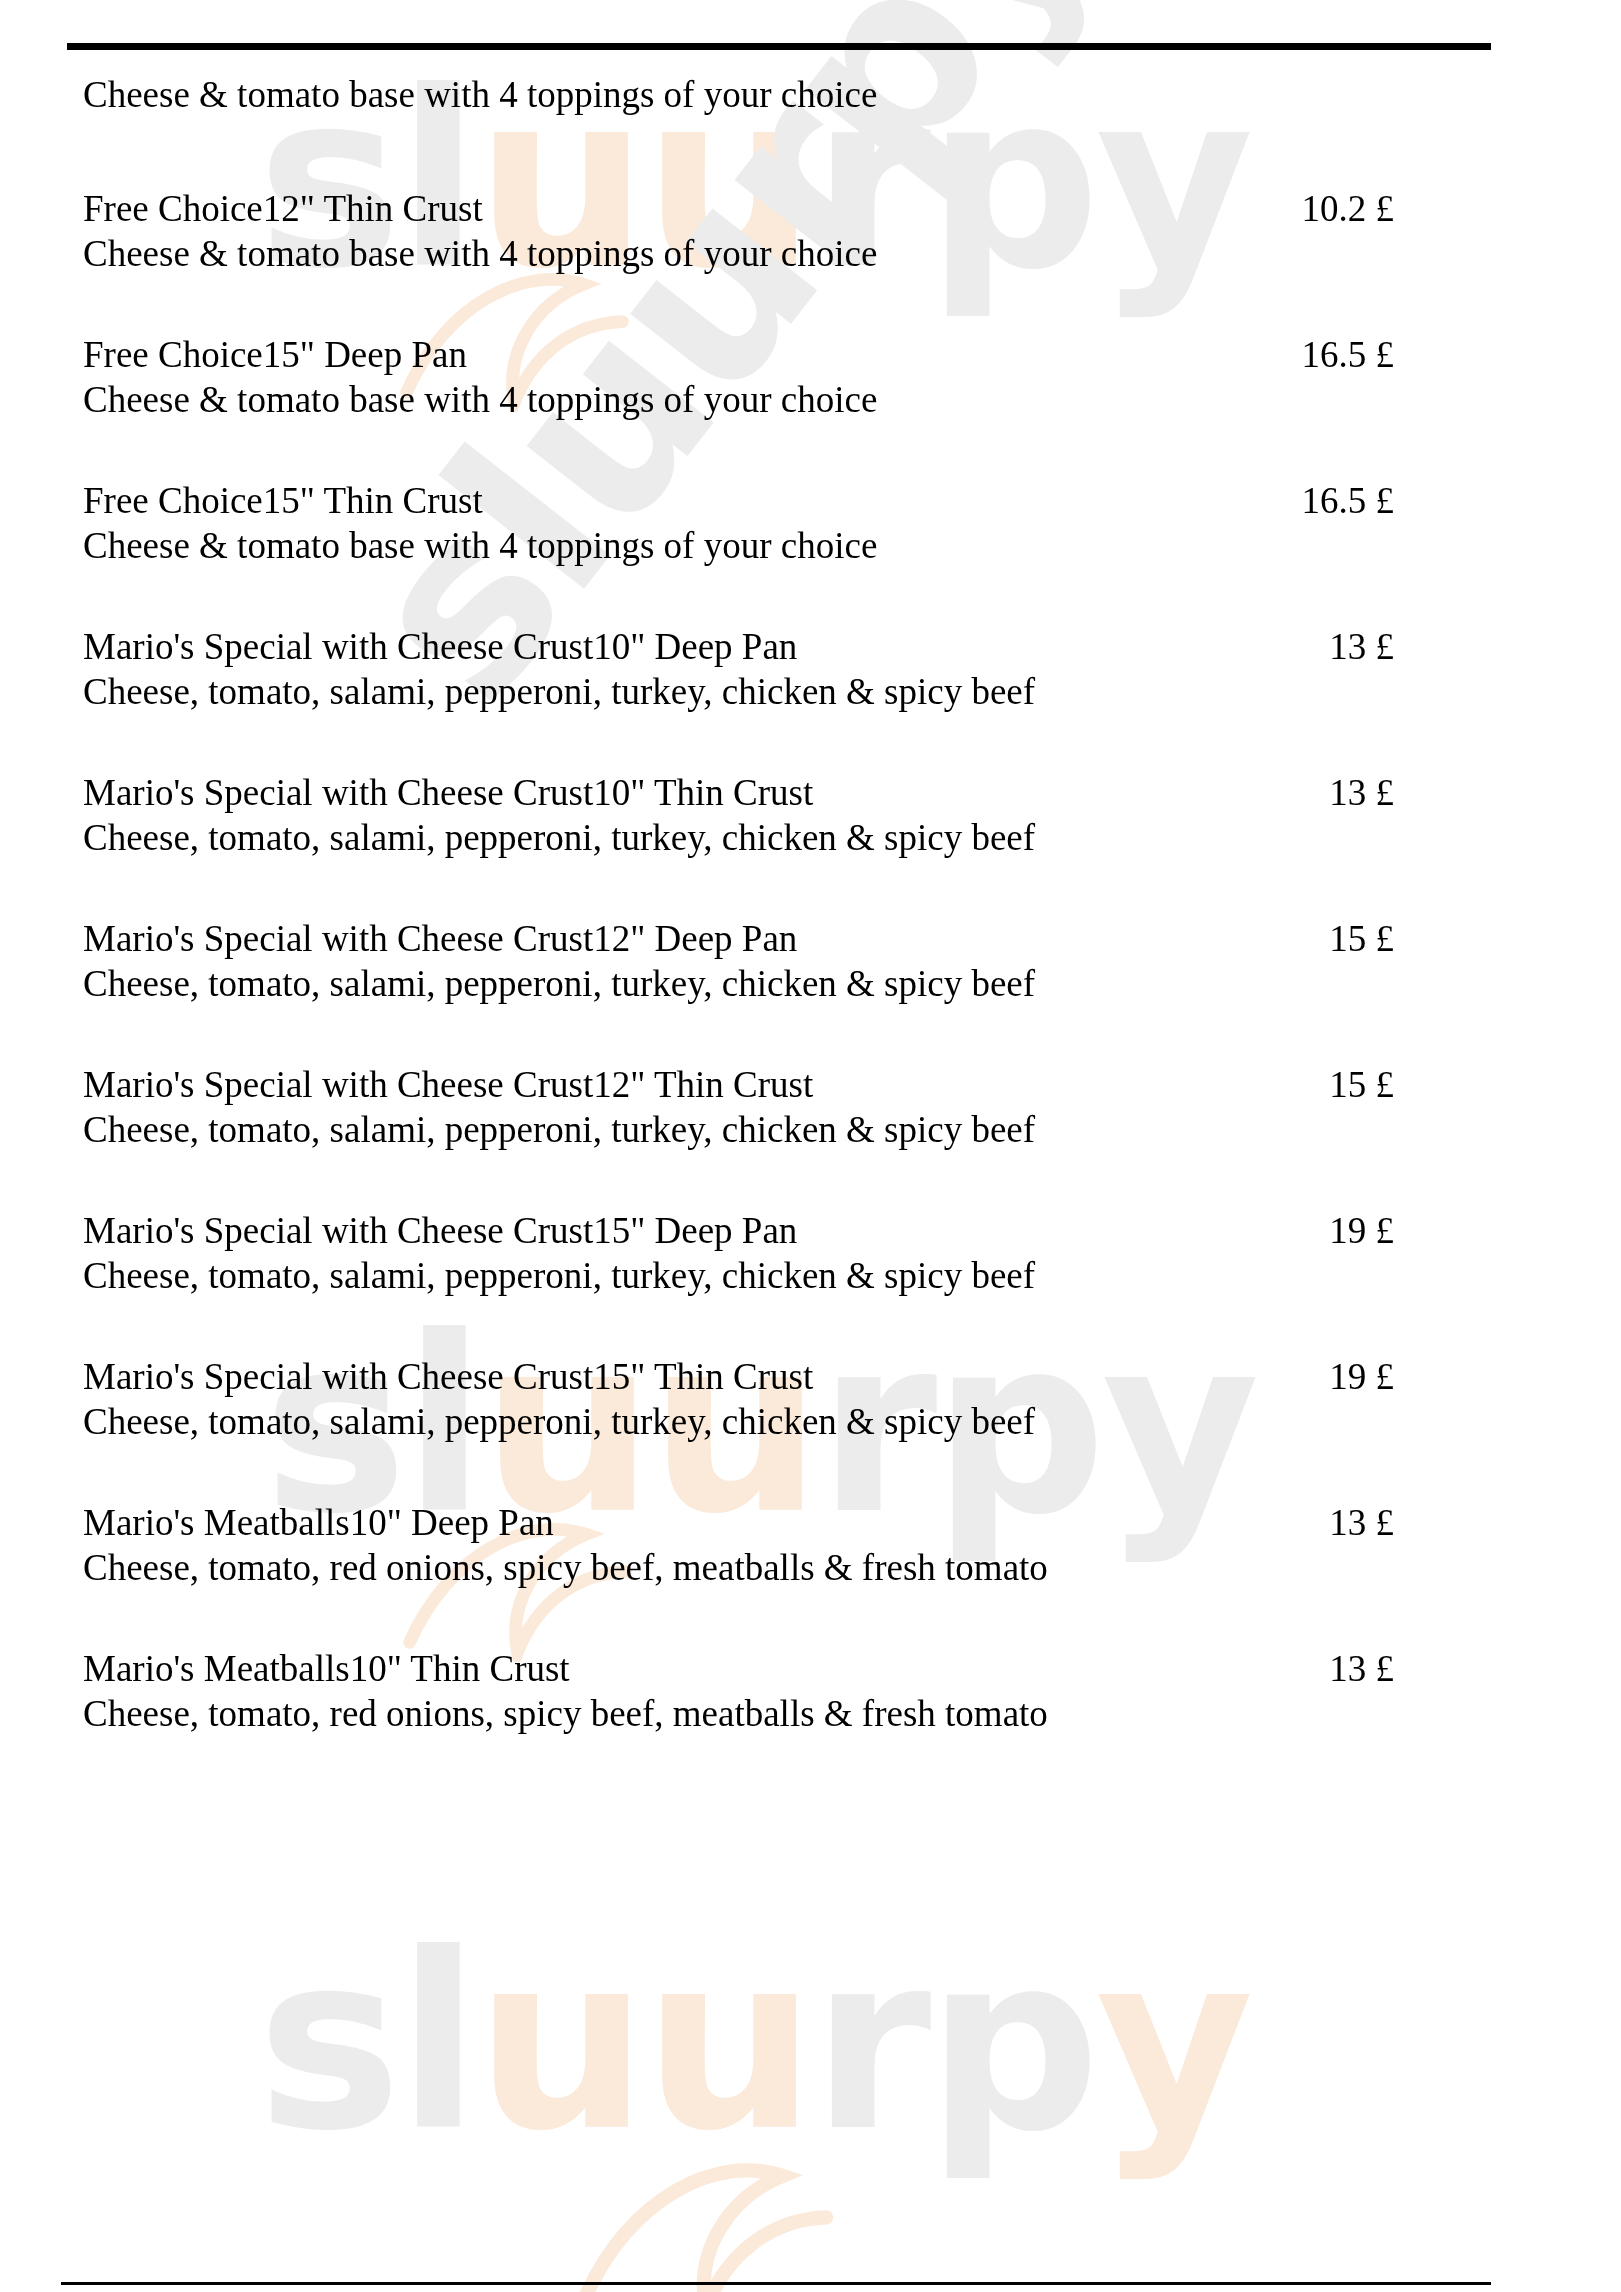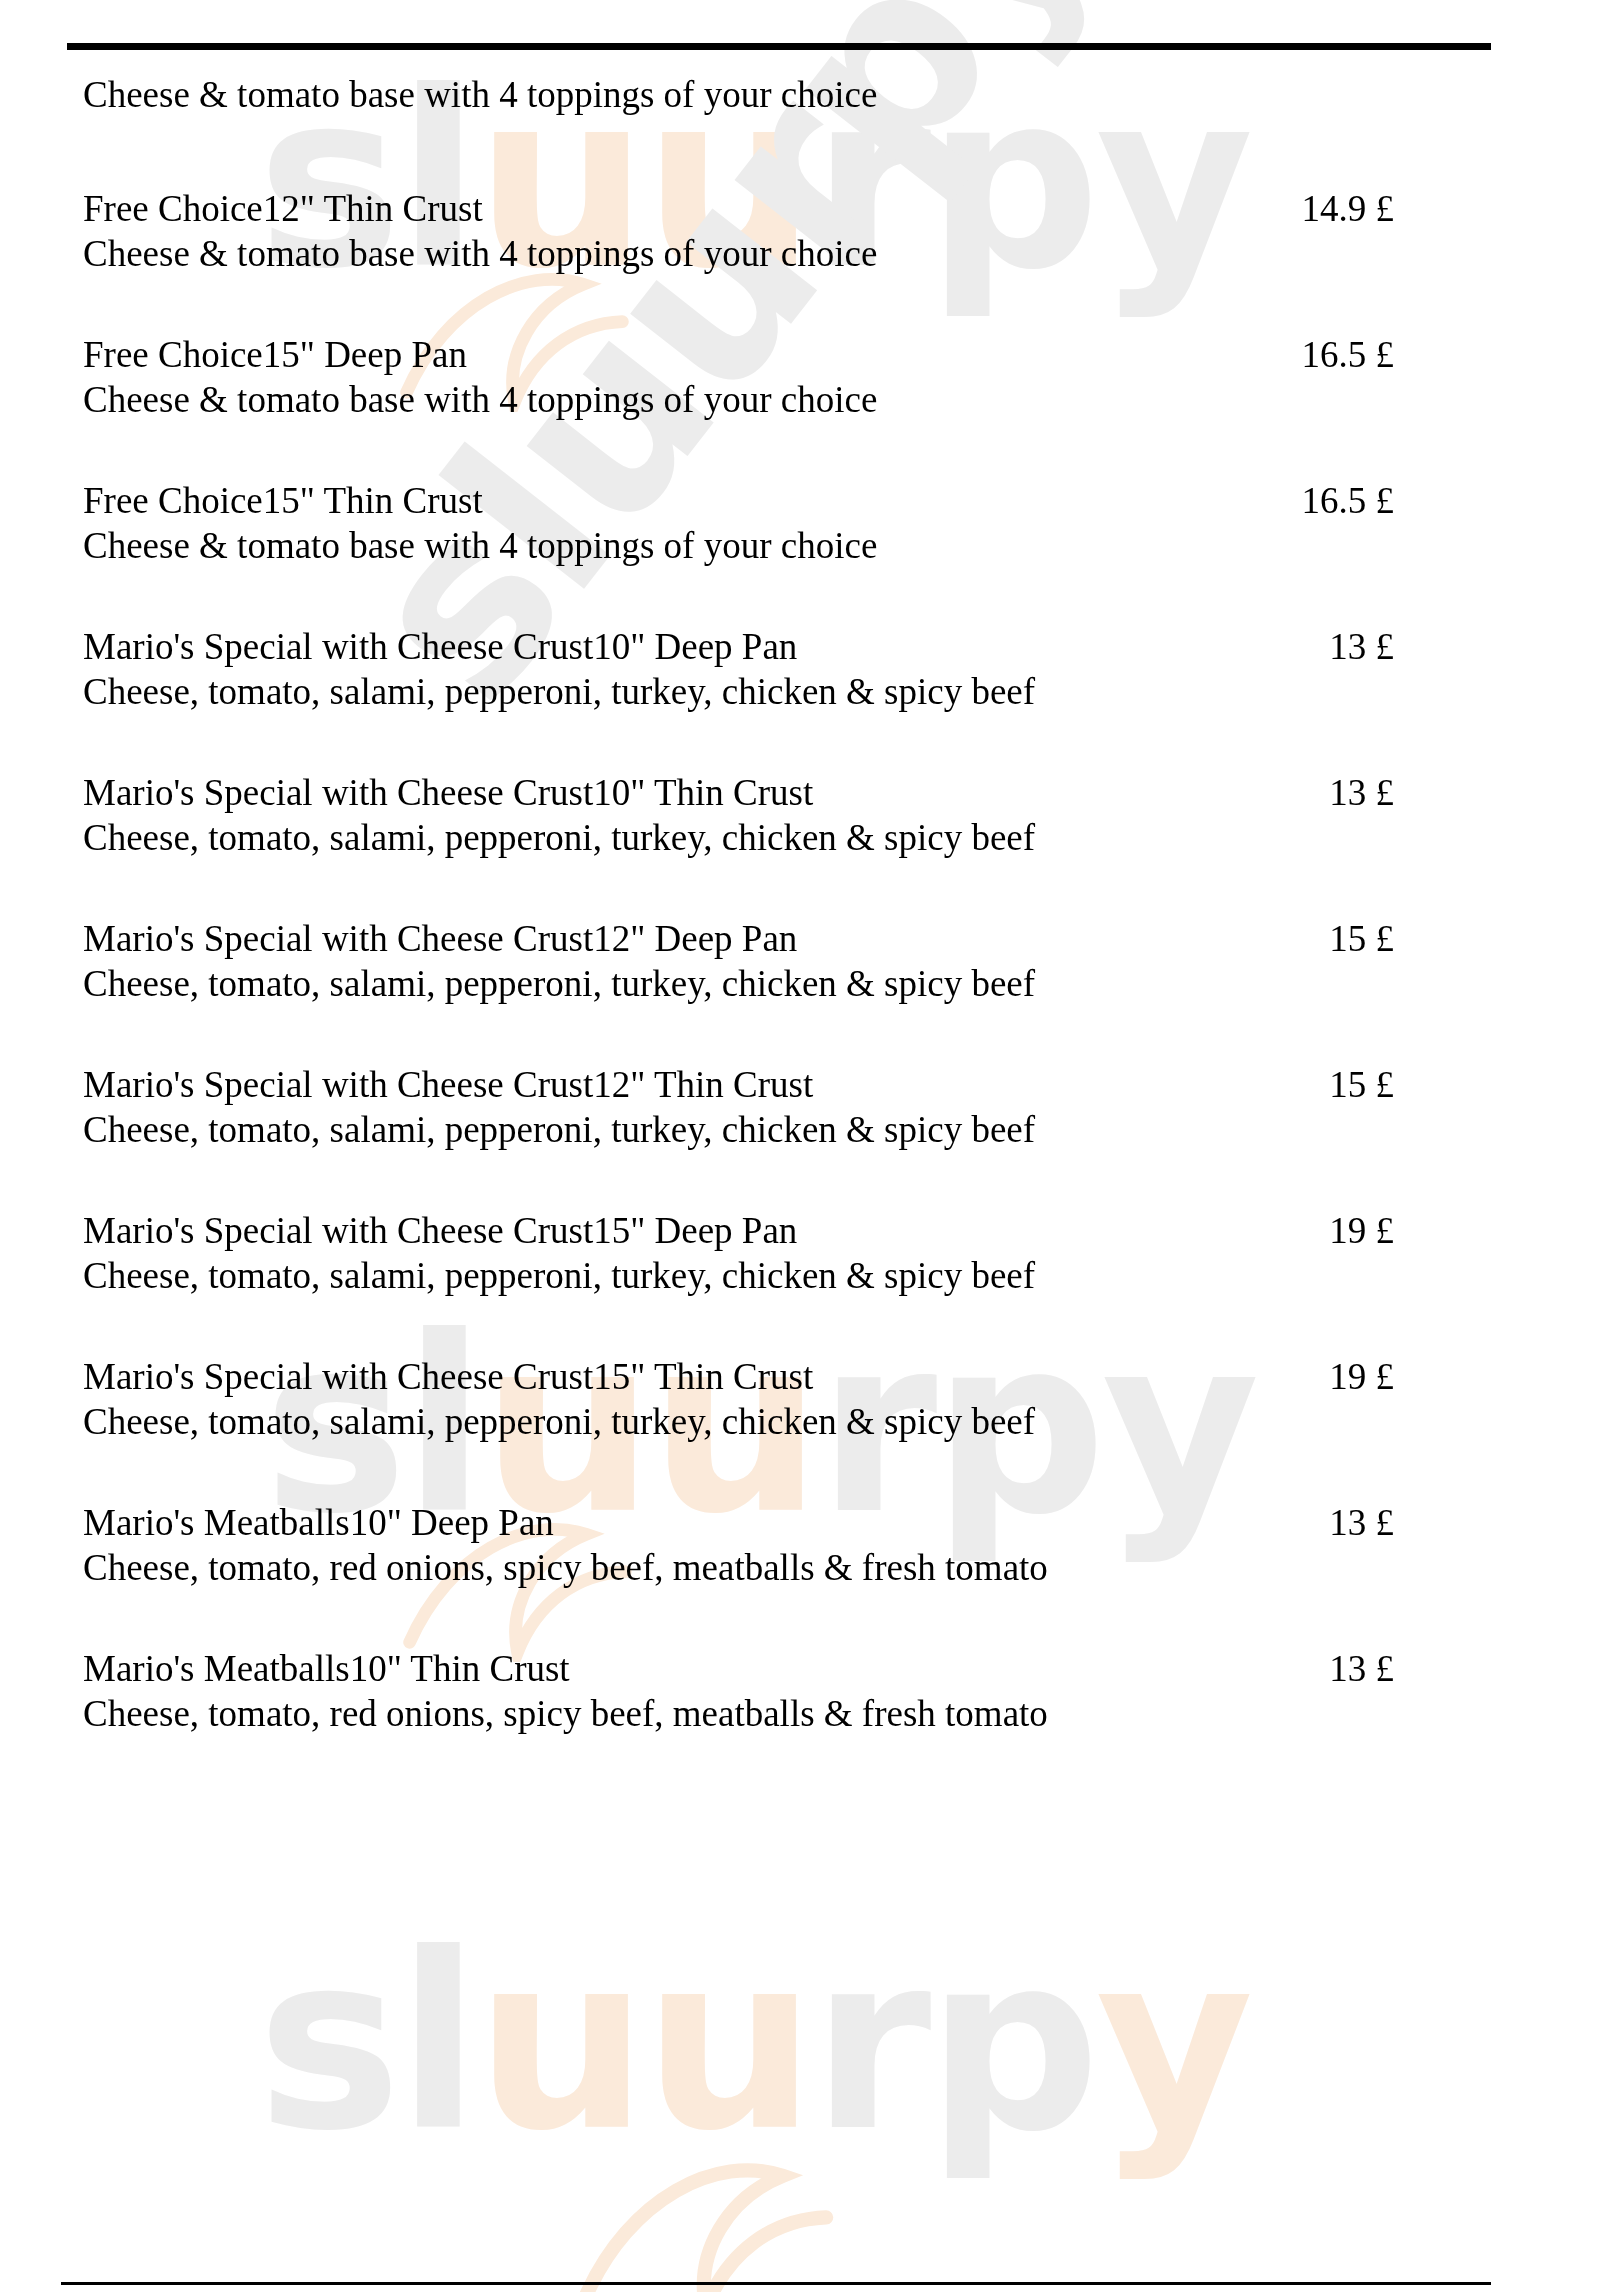--- a/index.html
+++ b/index.html
@@ -164,21 +164,21 @@
 
   <div class="content">
 
     <div class="lead-desc">Cheese &amp; tomato base with 4 toppings of your choice</div>
 
     <div class="items">
 
       <div class="item">
         <div class="item-head">
           <span class="item-name">Free Choice12" Thin Crust</span>
-          <span class="item-price">14.9 £</span>
+          <span class="item-price">10.2 £</span>
         </div>
         <div class="item-desc">Cheese &amp; tomato base with 4 toppings of your choice</div>
       </div>
 
       <div class="item">
         <div class="item-head">
           <span class="item-name">Free Choice15" Deep Pan</span>
           <span class="item-price">16.5 £</span>
         </div>
         <div class="item-desc">Cheese &amp; tomato base with 4 toppings of your choice</div>

